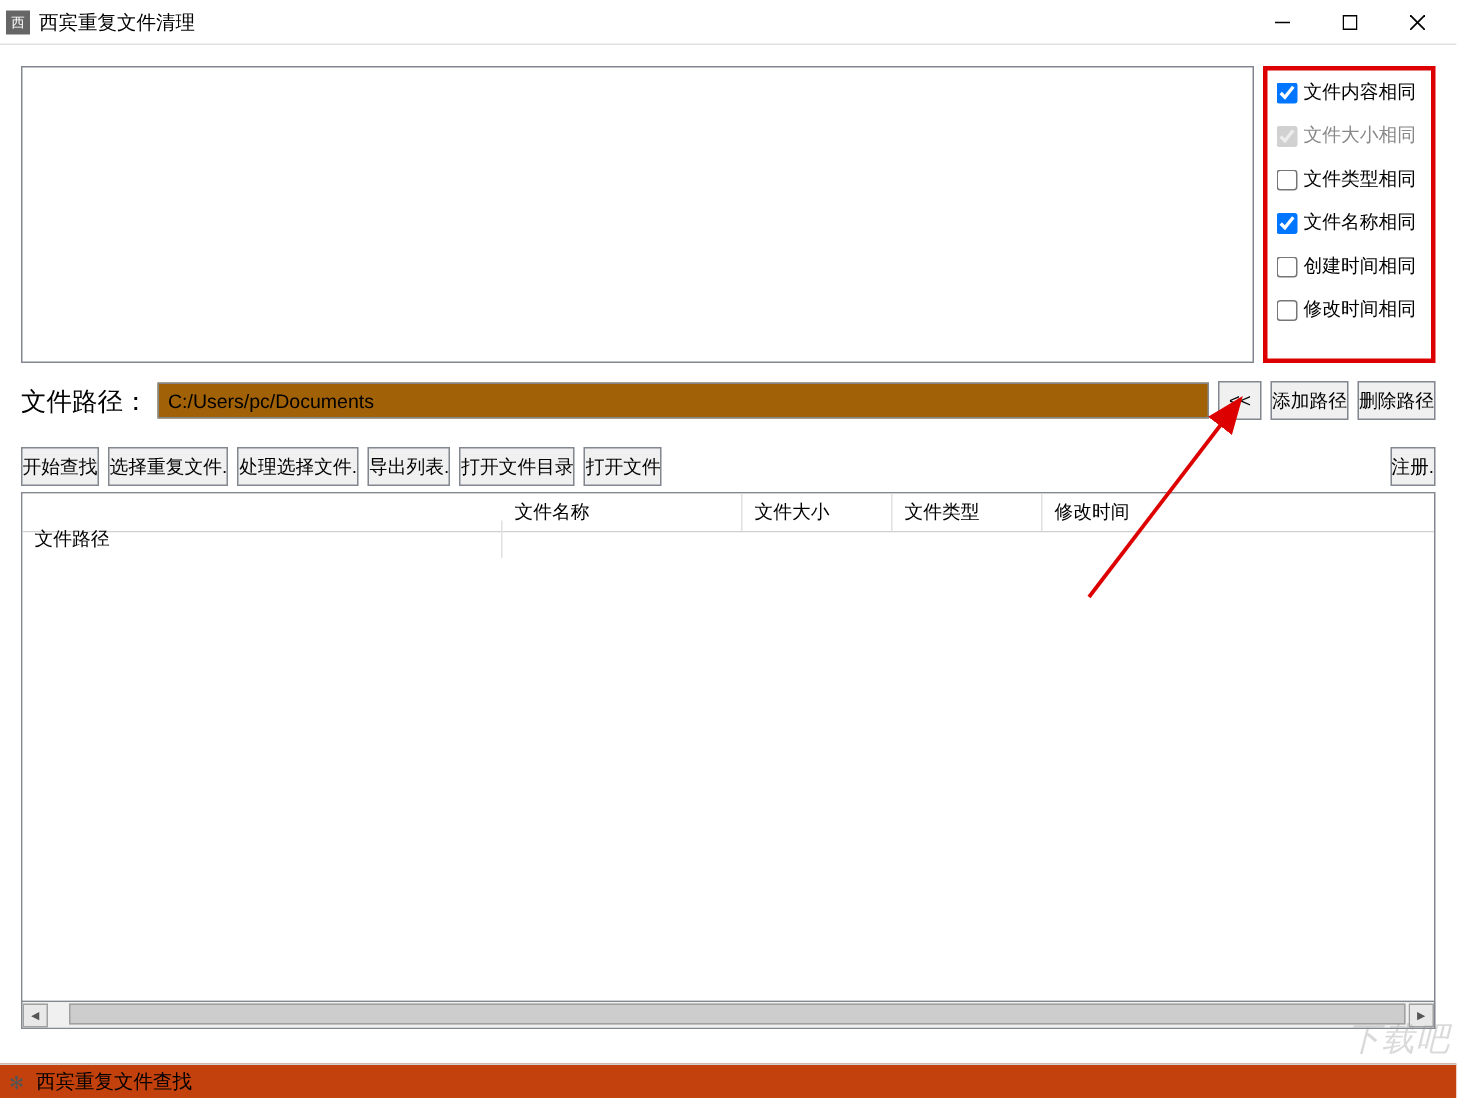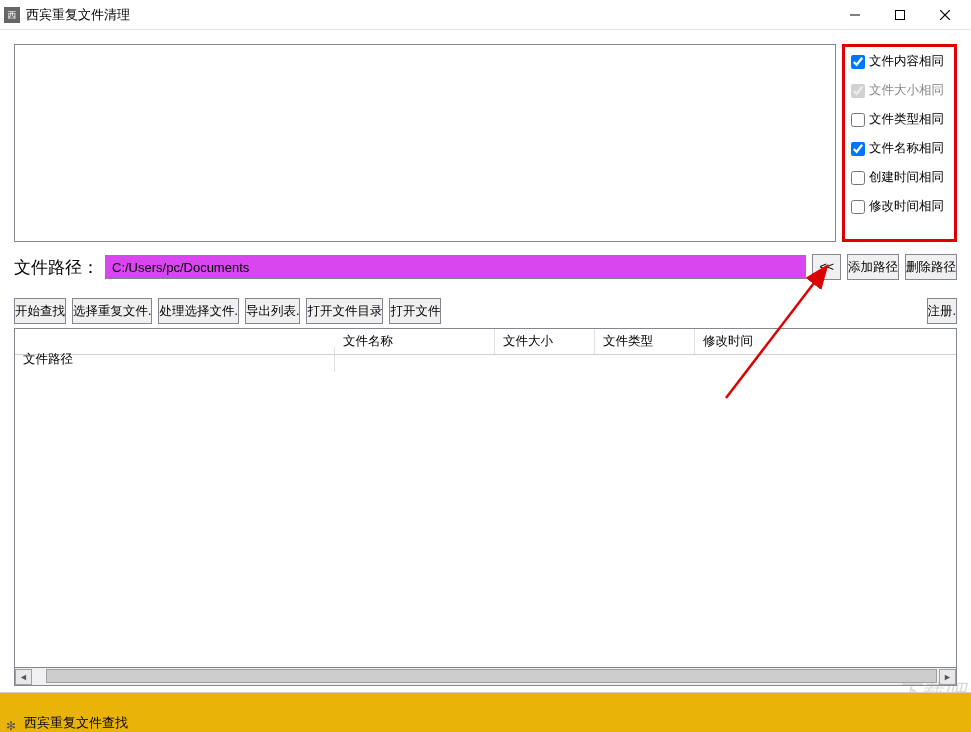--- a/index.html
+++ b/index.html
@@ -15,21 +15,21 @@
   
   .top-area { display: flex; gap: 6px; }
   .log-box { flex: 1; height: 198px; border: 1px solid #828790; background: #fff; }
   .filter-box { width: 115px; border: 3px solid #d00; padding: 6px 6px; display: flex; flex-direction: column; gap: 12px; }
   .filter-row { display: flex; align-items: center; gap: 4px; font-size: 12.5px; }
   .filter-row input[type="checkbox"] { width: 14px; height: 14px; }
   .filter-row.disabled { color: #888; }
   
   .path-row { display: flex; align-items: center; margin-top: 12px; gap: 6px; }
   .path-label { font-size: 17px; white-space: nowrap; }
-  .path-input { flex: 1; height: 24px; border: 1px solid #828790; padding: 0 6px; font-size: 13px; background:#d946ef; font-family: inherit; }
+  .path-input { flex: 1; height: 24px; border: 1px solid #828790; padding: 0 6px; font-size: 13px; background:#a16207; font-family: inherit; }
   .btn { height: 26px; padding: 0 0; border: 1px solid #828790; background: #f0f0f0; font-size: 12.5px; cursor: pointer; font-family: inherit; }
   .btn-sm { padding: 0 6px; }
   
   .toolbar-row { display: flex; margin-top: 18px; gap: 6px; }
   .toolbar-spacer { flex: 1; }
   
   .table-wrap { margin-top: 4px; border: 1px solid #828790; height: 340px; overflow: hidden; position: relative; }
   .table-header { display: flex; background: #fff; border-bottom: 1px solid #d0d0d0; height: 26px; align-items: center; font-size: 12.5px; }
   .th { padding: 0 8px; border-right: 1px solid #e0e0e0; height: 100%; display: flex; align-items: center; white-space: nowrap; }
   .th.c0 { width: 320px; margin-top: 36px; }
@@ -38,21 +38,21 @@
   .th.c3 { width: 100px; }
   .th.c4 { width: 150px; }
   .th.c5 { width: 150px; border-right: none; }
   .table-body { height: calc(100% - 26px); background: #fff; }
   
   .hscroll { margin-top: 0; height: 18px; border: 1px solid #828790; border-top: none; display:flex; align-items:center; background:#f0f0f0; }
   .hscroll-track { flex:1; height:100%; background:#f0f0f0; position:relative; }
   .hscroll-thumb { position:absolute; left:14px; top:1px; right:2px; height:14px; background:#cdcdcd; border:1px solid #a0a0a0; }
   .hscroll-arrow { width:17px; height:16px; display:flex; align-items:center; justify-content:center; font-size:9px; color:#555; border:1px solid #a0a0a0; background:#e8e8e8; }
   
-  .statusbar { position: absolute; bottom: 0; left: 0; right: 0; height: 40px; display:flex; align-items:flex-end; padding: 0 6px; font-size: 13px; background:#eab308; border-top:1px solid #d0d0d0; }
+  .statusbar { position: absolute; bottom: 0; left: 0; right: 0; height: 23px; display:flex; align-items:center; padding: 0 6px; font-size: 13px; background:#c2410c; border-top:1px solid #d0d0d0; }
   .status-icon { width:14px; height:14px; margin-right:4px; position:relative; }
   .status-icon::before { content:"✻"; font-size:12px; color:#555; }
   
   .arrow-line { position:absolute; pointer-events:none; z-index:50; }
   
   .watermark { position:absolute; right:4px; bottom:24px; font-size:22px; color:rgba(150,150,150,0.35); font-style:italic; pointer-events:none; font-family: "Brush Script MT", cursive; letter-spacing:1px; }
 </style>
 </head>
 <body>
 

